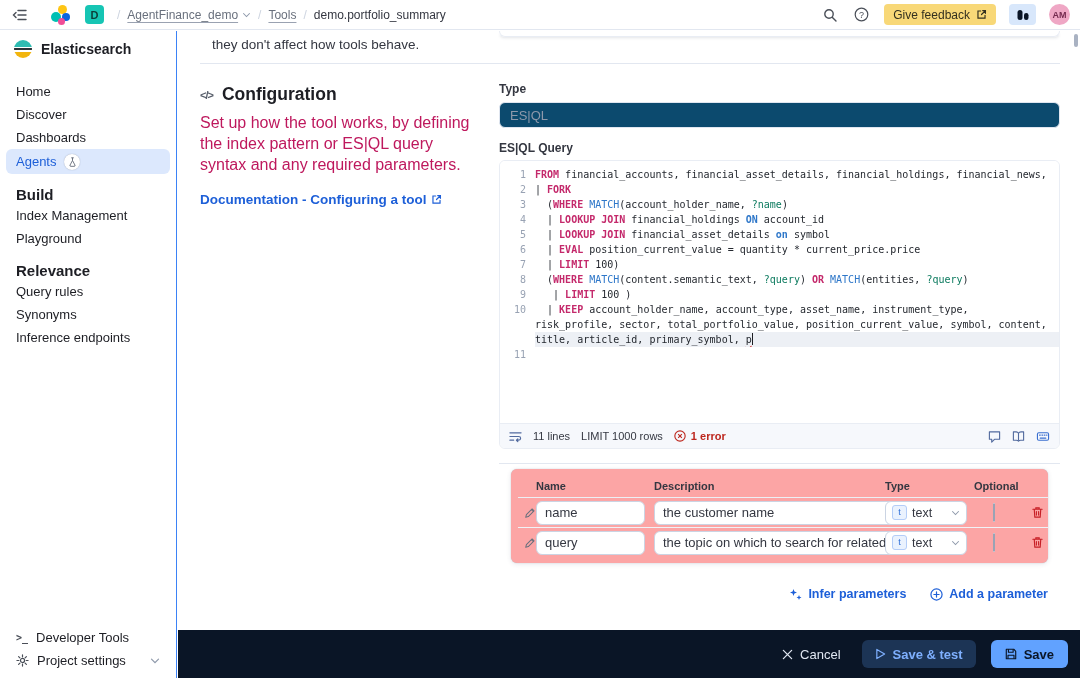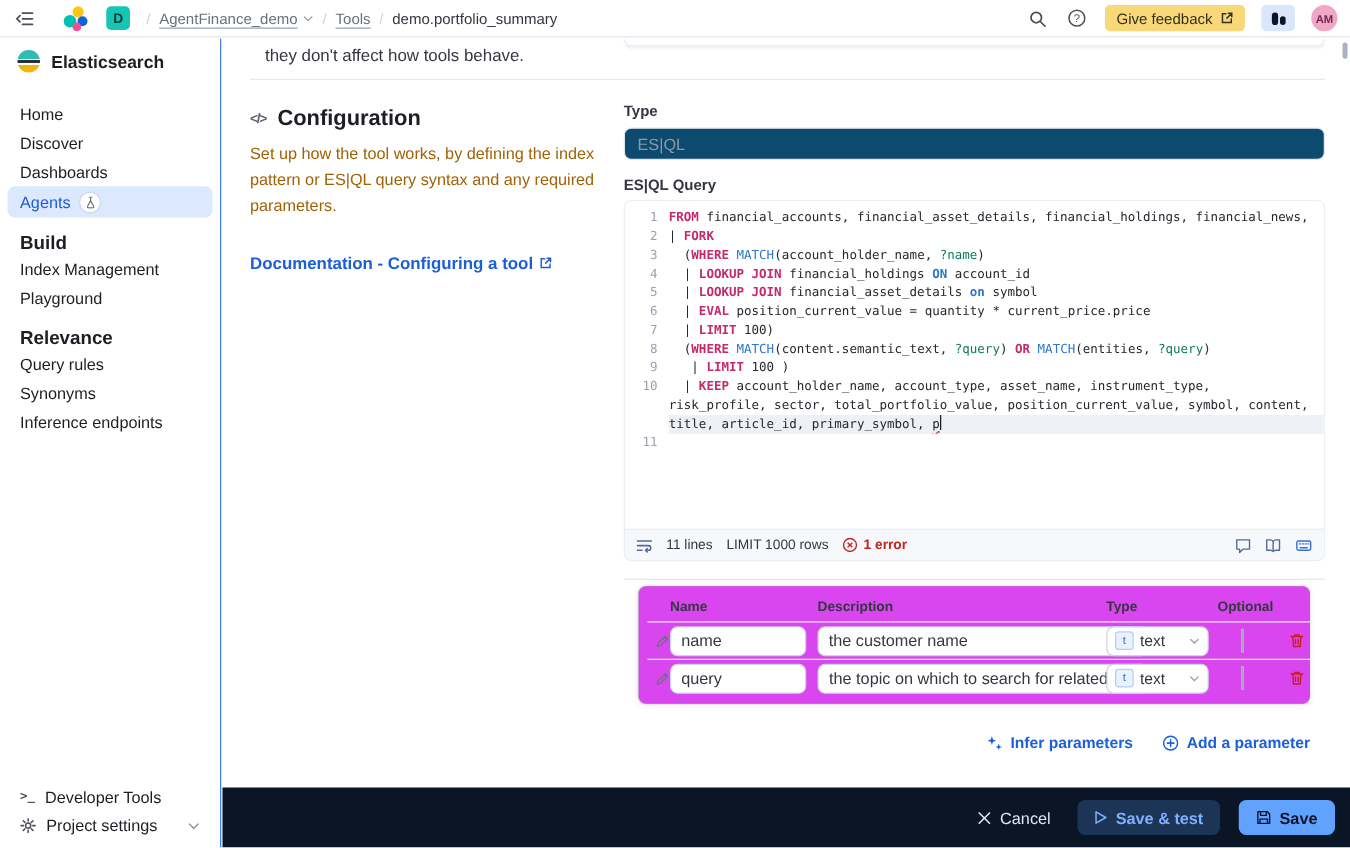--- a/index.html
+++ b/index.html
@@ -46,21 +46,21 @@
         padding:0 20px 0 22px;box-sizing:border-box;overflow:hidden}
   .panel-edge{position:absolute;top:0;left:321px;right:20px;height:5px;border:1px solid #e9edf4;border-top:none;
               border-radius:0 0 6px 6px;box-shadow:0 2px 3px -1px rgba(60,70,90,.14)}
   .scroll-thumb{position:absolute;top:3px;right:2px;width:4px;height:13px;background:#a9b2c2;border-radius:2px}
   .top-note{margin:6px 12px 0;font-size:13.5px;color:#343741}
   .section-divider{border:none;border-top:1px solid #e2e7f0;margin:11px 0 0}
   .columns{display:flex;margin-top:10px}
   .left-col{width:280px;margin-right:19px;flex:none}
   .config-h{display:flex;align-items:center;gap:9px;font-size:17.5px;font-weight:700;margin:10px 0 0;color:#1d1e24}
   .code-glyph{font-size:11px;font-weight:700;color:#585f6b;letter-spacing:-1px}
-  .config-desc{margin:7px 0 16px;font-size:13px;line-height:21px;color:#a16207}
+  .config-desc{margin:7px 0 5px;font-size:16px;line-height:21px;color:#be185d}
   .doc-link{display:inline-flex;align-items:center;gap:5px;margin-top:12px;font-size:13.5px;font-weight:600;color:#1d5fd8;cursor:pointer}
   .right-col{flex:1;min-width:0}
   .field-label{display:block;font-size:12px;font-weight:700;color:#343741;margin:8px 0 6px}
   .field-label.second{margin-top:13px;margin-bottom:5px}
   .type-input{height:24px;background:#0c4a6e;border:1px solid #e0e6f0;border-radius:6px;color:#8e99ab;
               font-size:13px;display:flex;align-items:center;padding:0 10px}
   
   .editor-wrap{border:1px solid #e9edf4;border-radius:6px;overflow:hidden;margin-top:4px}
   .editor{height:256px;padding-top:6px;background:#fff;cursor:text}
   .code-row{display:flex;height:15px;line-height:15px;font-family:"DejaVu Sans Mono",monospace;font-size:10px;white-space:pre}
@@ -74,21 +74,21 @@
   .tok-e{text-decoration:underline wavy #d63a3a 1px;text-underline-offset:2px}
   .cursor{display:inline-block;width:1.5px;height:12px;background:#1d1e24;vertical-align:-2px}
   .editor-footer{height:24px;background:#f6f8fc;border-top:1px solid #e9edf4;display:flex;align-items:center;
                  padding:0 9px;gap:11px;font-size:11px;color:#343741}
   .ef-group{display:flex;align-items:center;gap:5px}
   .error-text{color:#bd271e;font-weight:600}
   .ef-right{margin-left:auto;display:flex;align-items:center;gap:11px}
   .editor-divider{border:none;border-top:1px solid #e2e7f0;margin:14px 0 0}
   
   .params-label{display:block;font-size:12px;font-weight:700;color:#343741;margin:10px 0 0}
-  .params-panel{margin-top:5px;margin-left:12px;margin-right:12px;background:#d946ef;border-radius:6px;
+  .params-panel{margin-top:5px;margin-left:12px;margin-right:12px;background:#fca5a5;border-radius:6px;
                 box-shadow:0 0 1px rgba(50,60,90,.35),0 1px 5px rgba(50,60,90,.12);padding:6px 0 6px 7px}
   .p-grid{display:grid;grid-template-columns:18px 118px 231px 89px 48px 1fr;align-items:center}
   .p-head{height:22px;border-bottom:1px solid #eceff5}
   .p-head span{font-size:11px;font-weight:700;color:#343741}
   .p-row{height:29px;border-bottom:1px solid #f0f2f7}
   .p-row:last-child{border-bottom:none}
   .p-input{height:24px;width:109px;box-sizing:border-box;border:1px solid #cbd4e3;border-radius:6px;
            font-size:13px;color:#343741;padding:0 8px;font-family:"Liberation Sans",sans-serif;outline:none}
   .p-input.desc{width:265px}
   .p-select{height:24px;width:82px;box-sizing:border-box;border:1px solid #cbd4e3;border-radius:6px;

